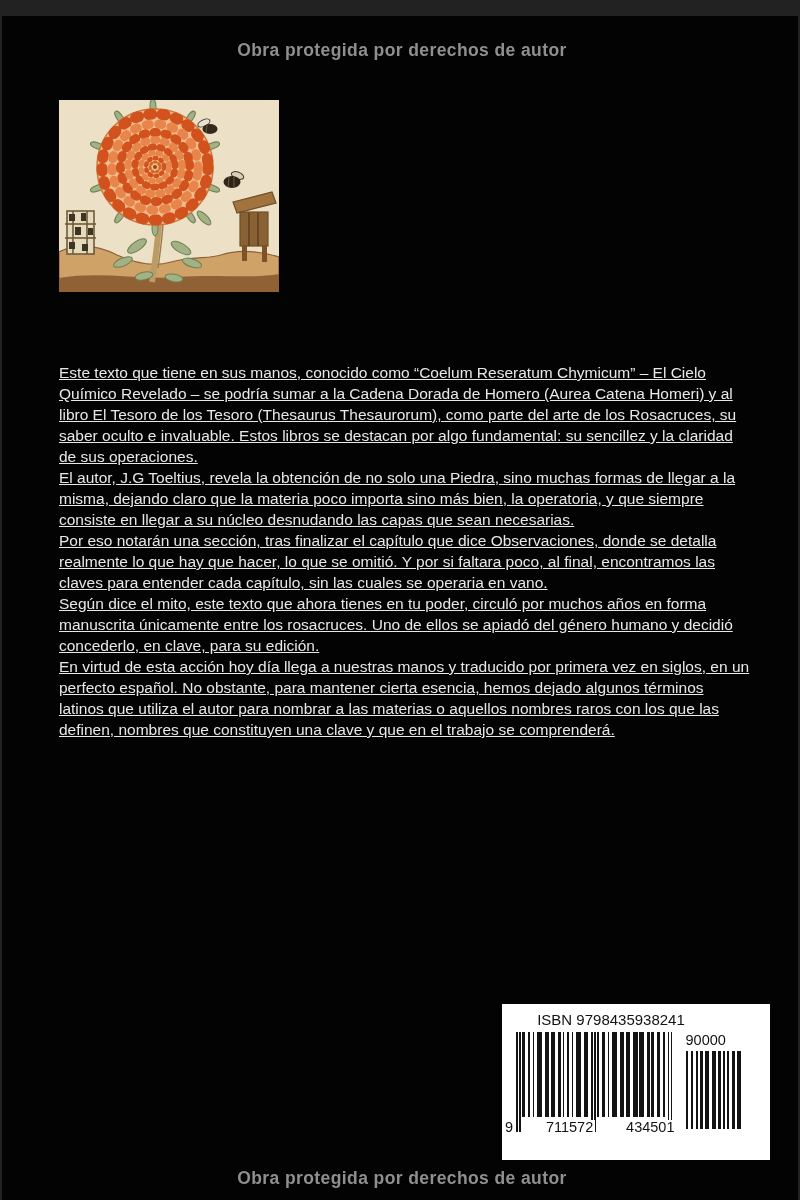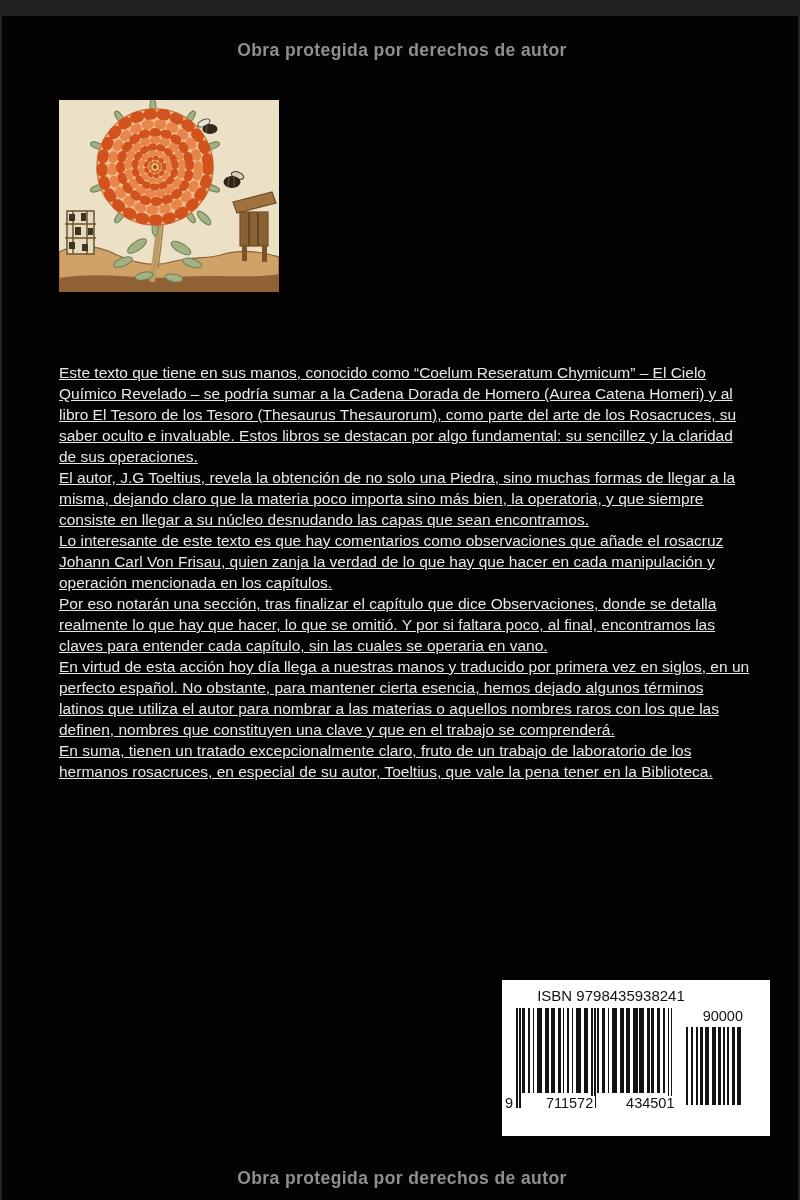--- a/index.html
+++ b/index.html
@@ -20,40 +20,40 @@
   }
   .illustration svg{ display:block; width:100%; height:100%; }
 
   .body-text{
     position:absolute; left:57px; top:346px; width:692px;
     color:var(--body-text); font-size:15.5px; line-height:21px;
   }
   .body-text p{ margin:0;text-decoration:underline; }
 
   .barcode-box{
-    position:absolute; left:500px; top:964px; width:268px; height:156px;
+    position:absolute; left:500px; top:988px; width:268px; height:156px;
     background:var(--barcode-bg); z-index:1; box-sizing:border-box;
     padding:7px 26px 8px 14px; color:var(--barcode-ink);
   }
   .isbn-label{ width:190px; text-align:center; font-size:15px; line-height:17px; }
   .barcode-row{ display:flex; align-items:flex-start; gap:12px; margin-top:4px; }
   .main-code{ position:relative; }
   .bars{ display:flex; align-items:flex-start; height:100px; }
   .bar{ background:var(--barcode-ink); height:85px; flex:none; }
   .bar.guard{ height:100px; }
   .supp-bars{ display:flex; align-items:flex-start; height:78px; }
   .supp-bars .bar{ height:78px; }
   .digits{
     position:absolute; left:-13px; right:-3px; bottom:-3px;
     display:flex; justify-content:space-between;
     font-size:14.5px; line-height:15px; pointer-events:none;
   }
   .digits span{ background:var(--barcode-bg); padding:0 2px; }
   .supplement{ margin-top:1px; }
-  .supp-num{ text-align:right; font-size:14.5px; line-height:15px; margin-bottom:3px; }
+  .supp-num{ text-align:left; font-size:14.5px; line-height:15px; margin-bottom:3px; }
 </style>
 </head>
 <body>
 
 <div class="page">
 
   <div class="watermark top">Obra protegida por derechos de autor</div>
 
   <div class="illustration">
     <svg viewBox="0 0 220 192" xmlns="http://www.w3.org/2000/svg">
@@ -141,25 +141,24 @@
         <ellipse cx="3" cy="-8" rx="6.5" ry="3.4" fill="#d8cfba" stroke="#44392a" stroke-width="1" transform="rotate(20)"></ellipse>
         <ellipse cx="0" cy="0" rx="8.5" ry="6" fill="#2e2517"></ellipse>
         <line x1="-3" y1="-5" x2="-4" y2="5" stroke="#6b5b40" stroke-width="1"></line>
         <line x1="2" y1="-5" x2="2" y2="5" stroke="#6b5b40" stroke-width="1"></line>
       </g>
     </svg>
   </div>
 
   <div class="body-text">
       <p>Este texto que tiene en sus manos, conocido como  “Coelum Reseratum Chymicum” – El Cielo Químico Revelado – se podría sumar a la Cadena Dorada de Homero (Aurea Catena Homeri) y al libro El Tesoro de los Tesoro (Thesaurus Thesaurorum), como parte del arte de los Rosacruces, su saber oculto e invaluable. Estos libros se destacan por algo fundamental: su sencillez y la claridad de sus operaciones.</p>
-      <p>El autor, J.G Toeltius, revela la obtención de no solo una Piedra, sino muchas formas de llegar a la misma, dejando claro que la materia poco importa sino más bien, la operatoria, y que siempre consiste en llegar a su núcleo desnudando las capas que sean encontramos.</p>
-      <p>Lo interesante de este texto es que hay comentarios como observaciones que añade el rosacruz Johann Carl Von Frisau, quien zanja la verdad de lo que hay que hacer en cada manipulación y operación mencionada en los capítulos.</p>
+      <p>El autor, J.G Toeltius, revela la obtención de no solo una Piedra, sino muchas formas de llegar a la misma, dejando claro que la materia poco importa sino más bien, la operatoria, y que siempre consiste en llegar a su núcleo desnudando las capas que sean necesarias.</p>
       <p>Por eso notarán una sección, tras finalizar el capítulo que dice Observaciones, donde se detalla realmente lo que hay que hacer, lo que se omitió. Y por si faltara poco, al final, encontramos las claves para entender cada capítulo, sin las cuales se operaria en vano.</p>
+      <p>Según dice el mito, este texto que ahora tienes en tu poder, circuló por muchos años en forma manuscrita únicamente entre los rosacruces. Uno de ellos se apiadó del género humano y decidió concederlo, en clave, para su edición.</p>
       <p>En virtud de esta acción hoy día llega a nuestras manos y traducido por primera vez en siglos, en un perfecto español. No obstante, para mantener cierta esencia, hemos dejado algunos términos latinos que utiliza el autor para nombrar a las materias o aquellos nombres raros con los que las definen, nombres que constituyen una clave y que en el trabajo se comprenderá.</p>
-      <p>En suma, tienen un tratado excepcionalmente claro, fruto de un trabajo de laboratorio de los hermanos rosacruces, en especial de su autor, Toeltius, que vale la pena tener en la Biblioteca.</p>
     </div>
 
   <div class="barcode-box">
     <div class="isbn-label">ISBN 9798435938241</div>
     <div class="barcode-row">
       <div class="main-code">
         <div class="bars" id="main-bars">
             <div class="bar guard" style="width: 1.5px; margin-right: 1.5px;"></div>
             <div class="bar guard" style="width: 1.5px; margin-right: 1.5px;"></div>
             <div class="bar" style="width: 3px; margin-right: 3px;"></div>

